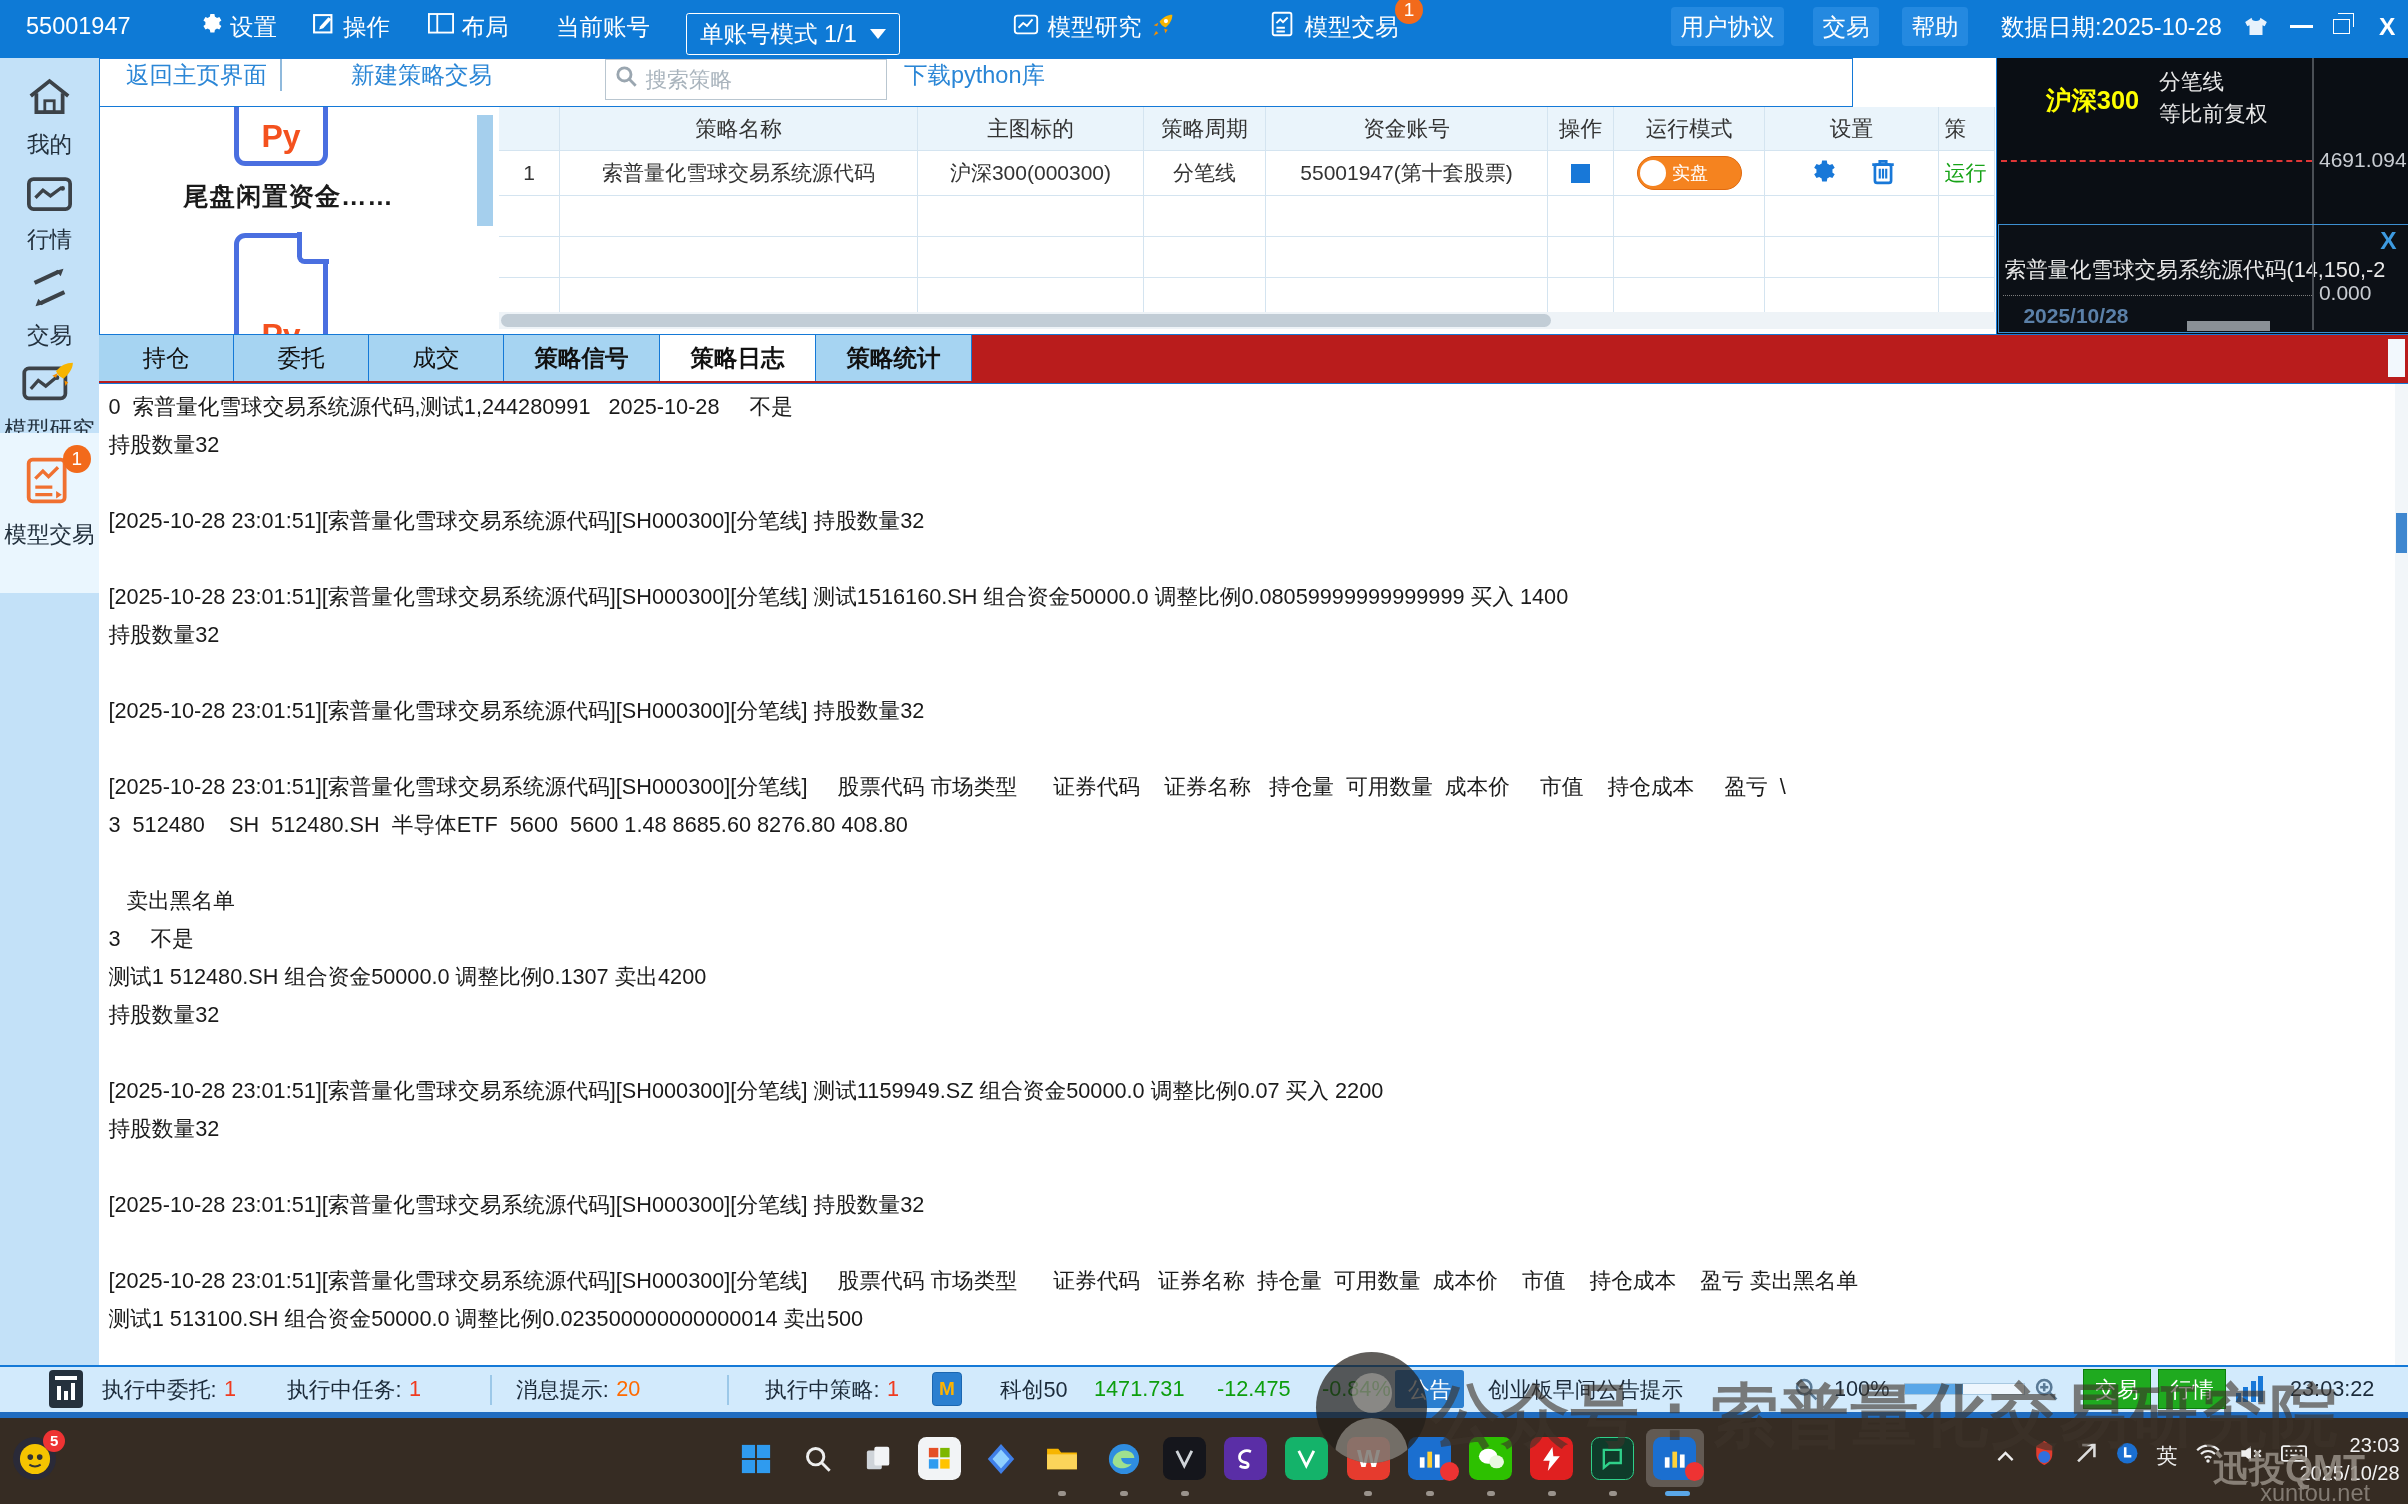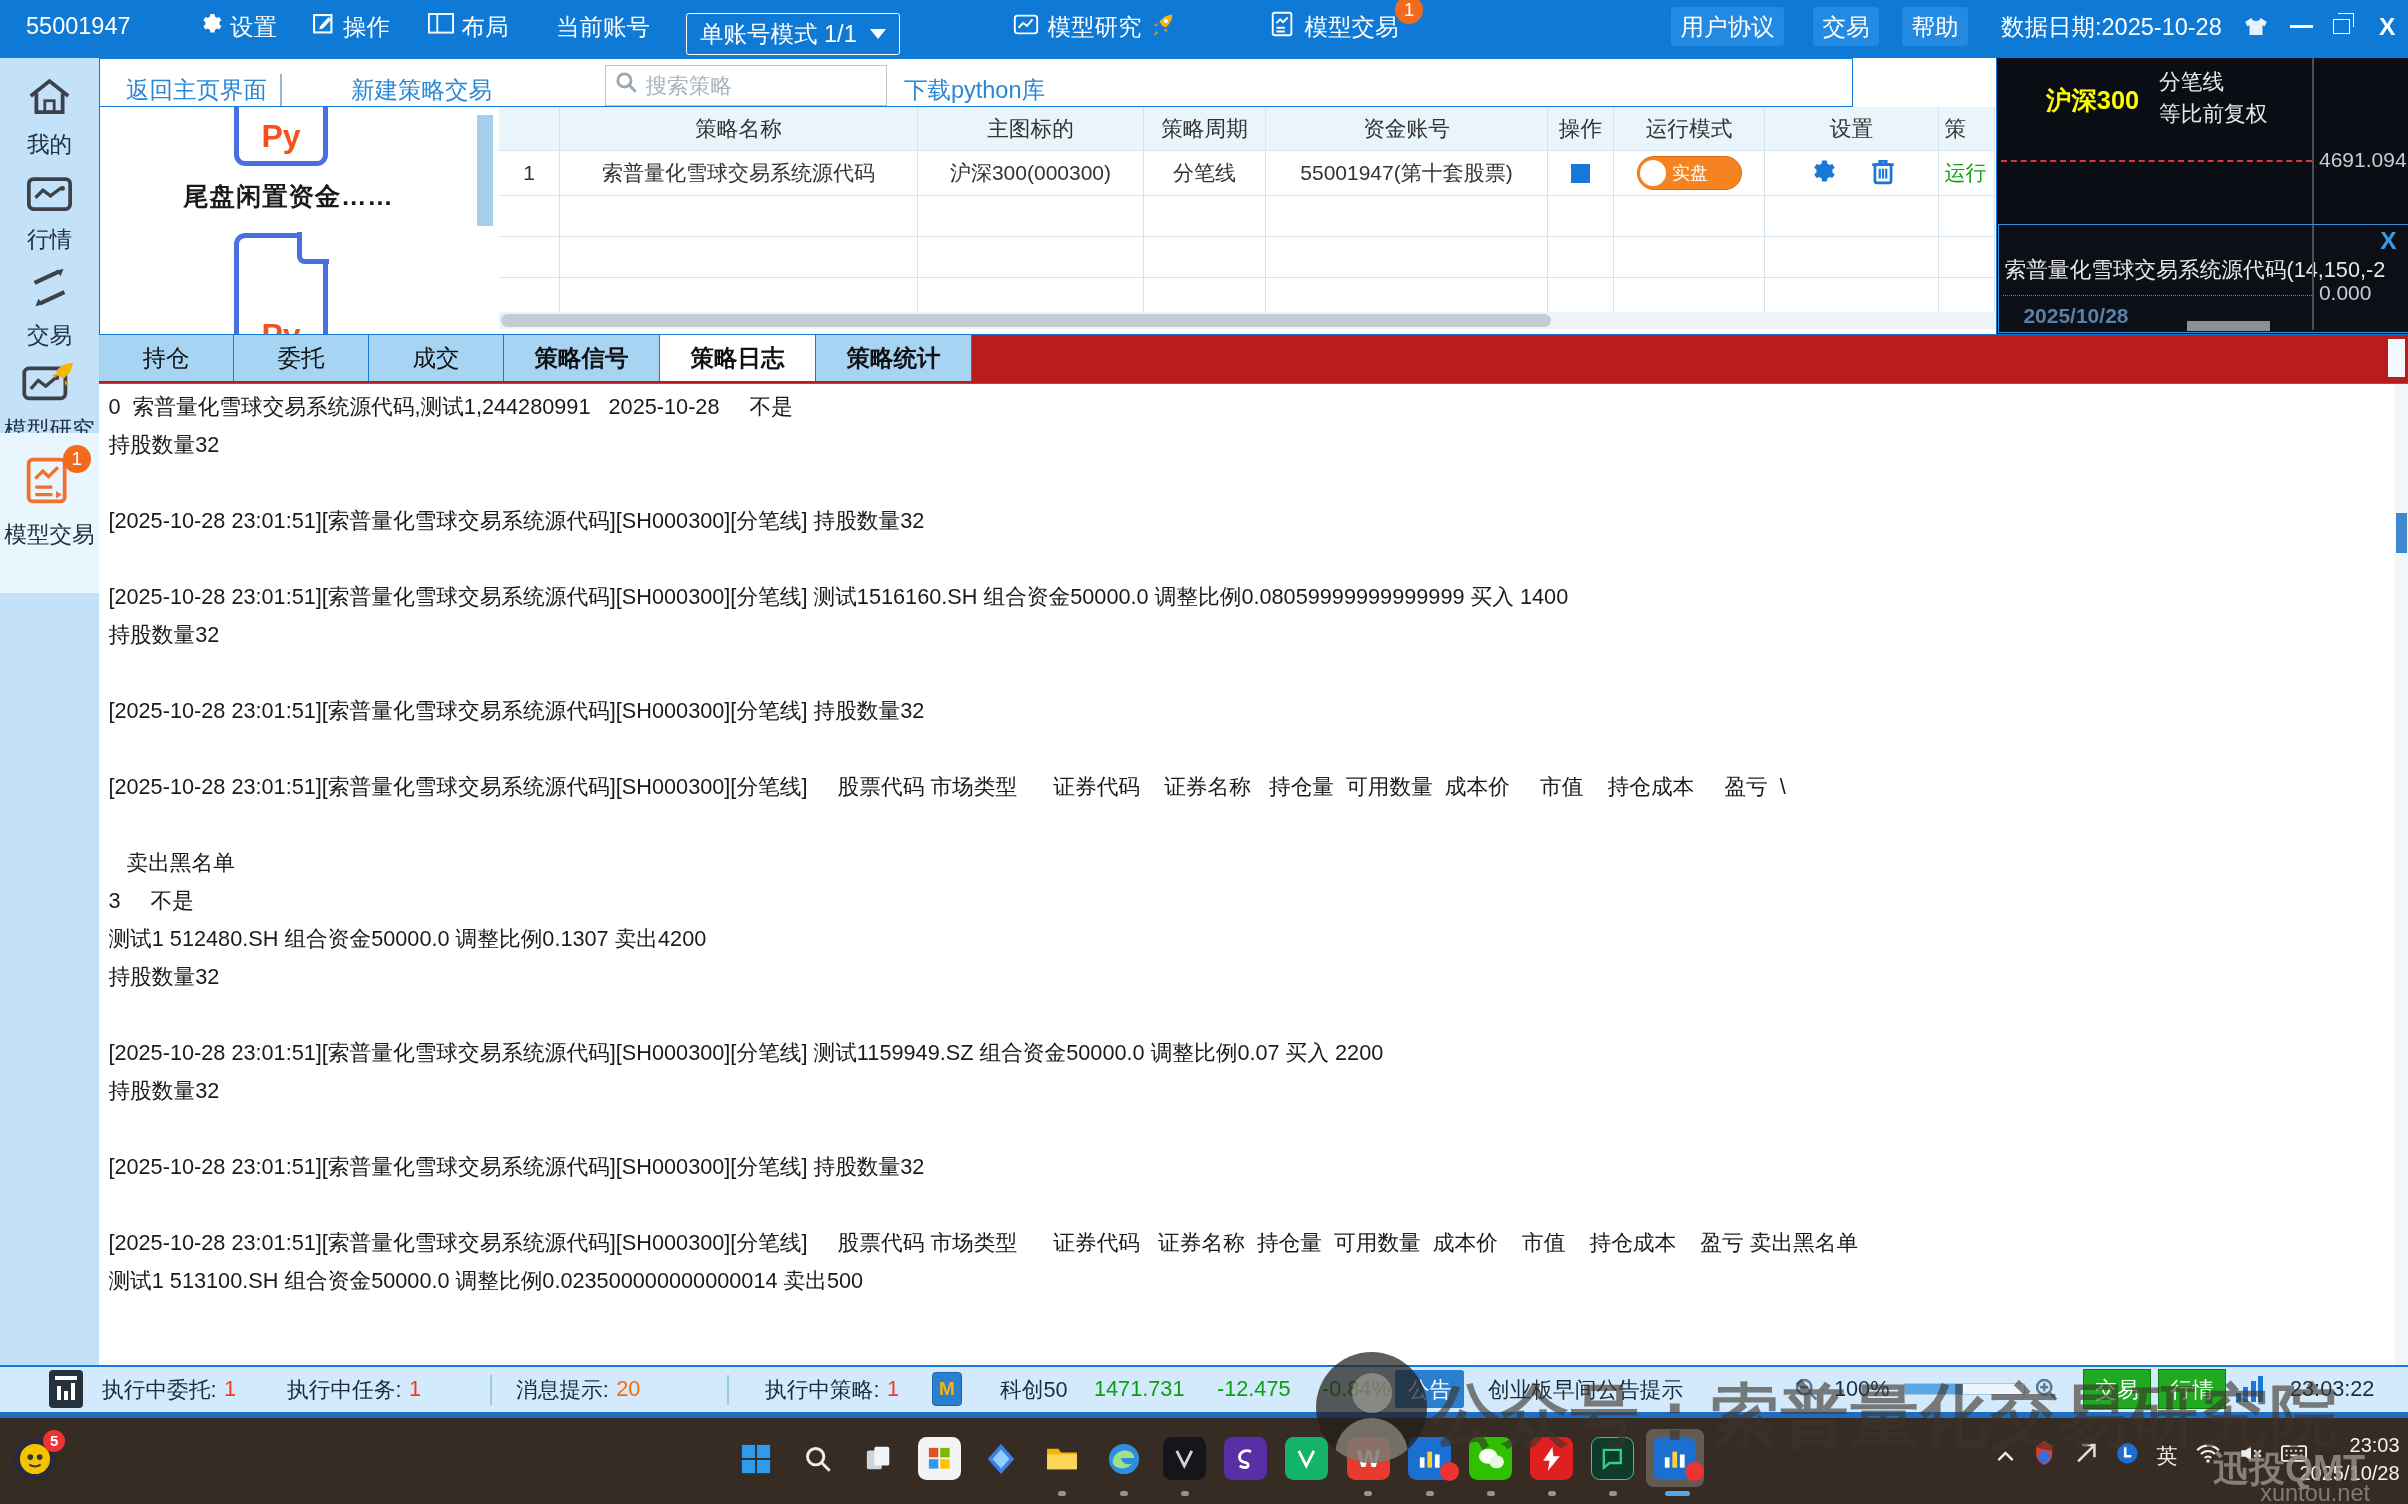--- a/index.html
+++ b/index.html
@@ -19,21 +19,21 @@
   .win-restore:before { content:""; position:absolute; left:3.8px; top:-6.6px; width:15px; height:13px; border:1.9px solid #fff; border-bottom:none; border-left:none; }
   .win-close { font-size:24.5px; font-weight:bold; }
 
   
   .sidebar { left:0; top:58px; width:99px; height:1307px; background:#c3e1f8; }
   .side-item { position:absolute; left:0; width:99px; text-align:center; color:#23313e; font-size:22.6px; }
   .side-item .ic { display:block; margin:0 auto 5.6px auto; }
   .side-item.active { background:#eaf6fe; }
 
   
-  .toolbar { left:99px; top:58px; width:1754px; height:49px; background:#fff; border:1.9px solid #1479d7; display:flex; align-items:flex-end; color:#2a86d6; font-size:23.5px; }
+  .toolbar { left:99px; top:58px; width:1754px; height:49px; background:#fff; border:1.9px solid #1479d7; display:flex; align-items:flex-start; color:#2a86d6; font-size:23.5px; }
   .toolbar .sep { width:1.9px; height:32px; background:#8fb9dc; margin:0 13px; }
   .searchbox { width:282px; height:41px; border:0.9px solid #b9c6d0; display:flex; align-items:center; padding:0 9.4px; gap:7.5px; background:#fff; }
   .searchbox input { border:none; outline:none; font-size:21.7px; width:217px; color:#333; }
   .searchbox input::placeholder { color:#a9b4bd; }
 
   
   .filepanel { left:99px; top:107px; width:400px; height:227px; background:#fff; border-left:1.9px solid #1479d7; overflow:hidden; }
   .pyicon { position:absolute; width:94px; height:132px; border:5.6px solid #4a6fe0; border-radius:11.3px; background:#fff; }
   .pyicon .fold { position:absolute; right:-5.6px; top:-5.6px; width:32px; height:32px; background:#fff; border-left:5.6px solid #4a6fe0; border-bottom:5.6px solid #4a6fe0; border-bottom-left-radius:7.5px; }
   .pyicon .pytxt { position:absolute; left:50%; transform:translateX(-50%); bottom:5.6px; color:#f4511e; font-size:32px; font-weight:bold; }
@@ -385,20 +385,21 @@
   <div class="log-line">持股数量32</div>
   <div class="log-line"></div>
   <div class="log-line">[2025-10-28 23:01:51][索普量化雪球交易系统源代码][SH000300][分笔线] 持股数量32</div>
   <div class="log-line"></div>
   <div class="log-line">[2025-10-28 23:01:51][索普量化雪球交易系统源代码][SH000300][分笔线] 测试1516160.SH 组合资金50000.0 调整比例0.08059999999999999 买入 1400</div>
   <div class="log-line">持股数量32</div>
   <div class="log-line"></div>
   <div class="log-line">[2025-10-28 23:01:51][索普量化雪球交易系统源代码][SH000300][分笔线] 持股数量32</div>
   <div class="log-line"></div>
   <div class="log-line">[2025-10-28 23:01:51][索普量化雪球交易系统源代码][SH000300][分笔线]     股票代码 市场类型      证券代码    证券名称   持仓量  可用数量  成本价     市值    持仓成本     盈亏  \</div>
+  <div class="log-line">3  512480    SH  512480.SH  半导体ETF  5600  5600 1.48 8685.60 8276.80 408.80</div>
   <div class="log-line"></div>
   <div class="log-line">   卖出黑名单</div>
   <div class="log-line">3     不是</div>
   <div class="log-line">测试1 512480.SH 组合资金50000.0 调整比例0.1307 卖出4200</div>
   <div class="log-line">持股数量32</div>
   <div class="log-line"></div>
   <div class="log-line">[2025-10-28 23:01:51][索普量化雪球交易系统源代码][SH000300][分笔线] 测试1159949.SZ 组合资金50000.0 调整比例0.07 买入 2200</div>
   <div class="log-line">持股数量32</div>
   <div class="log-line"></div>
   <div class="log-line">[2025-10-28 23:01:51][索普量化雪球交易系统源代码][SH000300][分笔线] 持股数量32</div>

